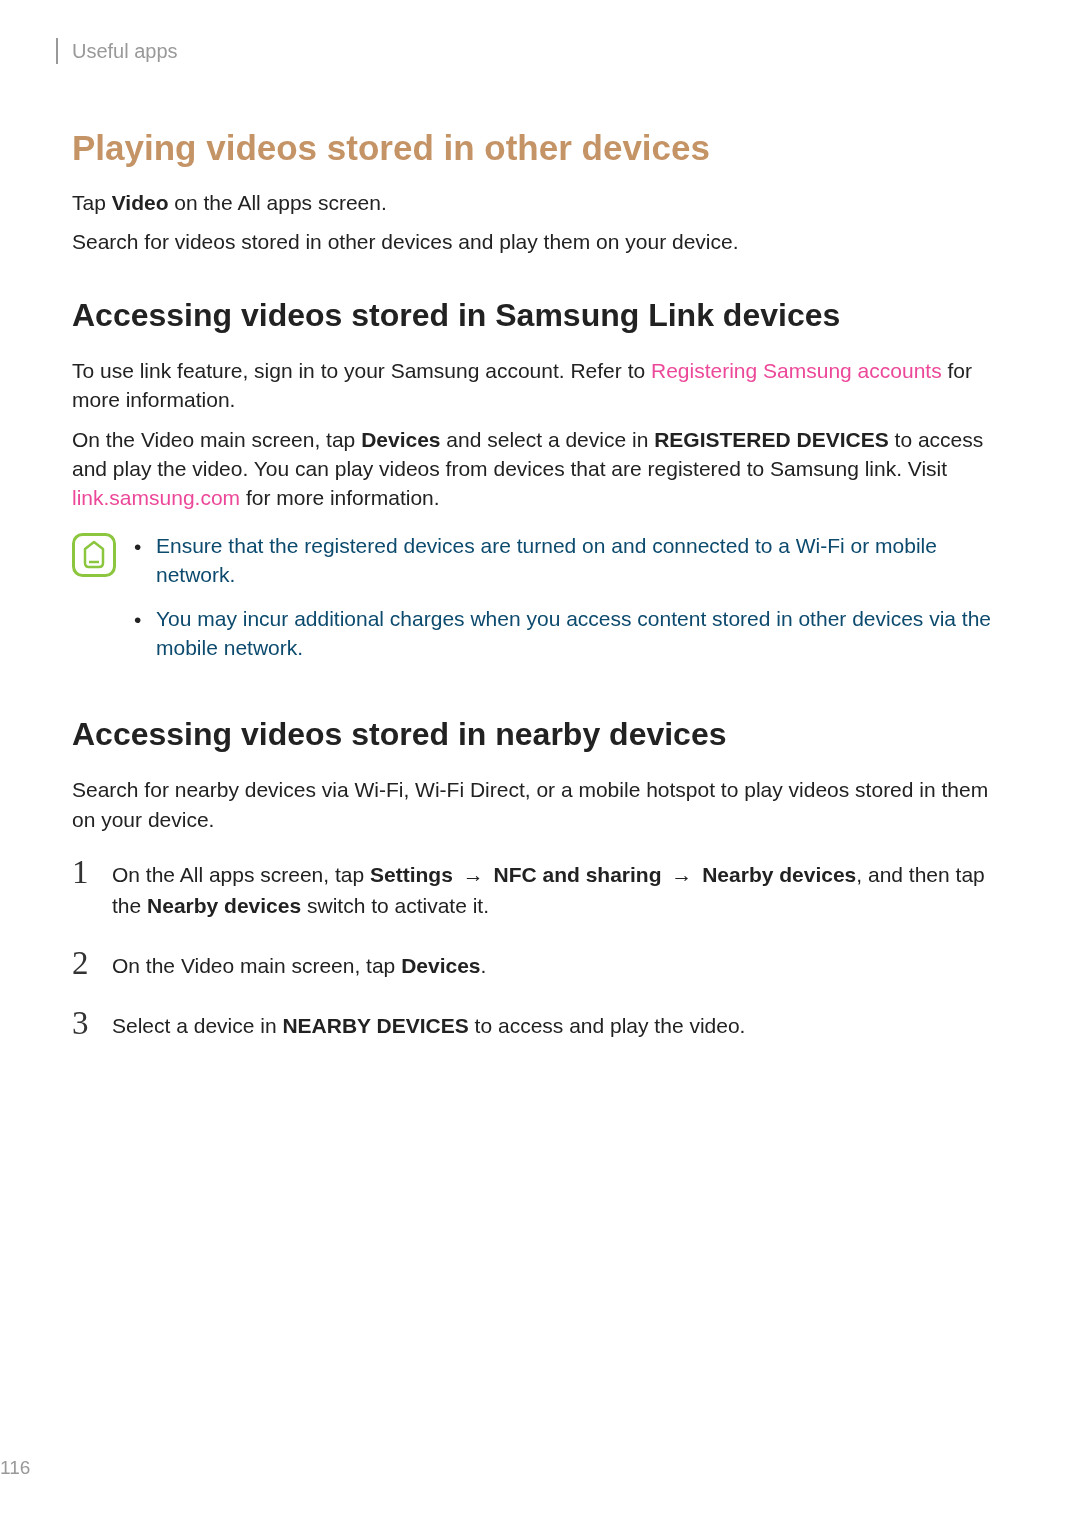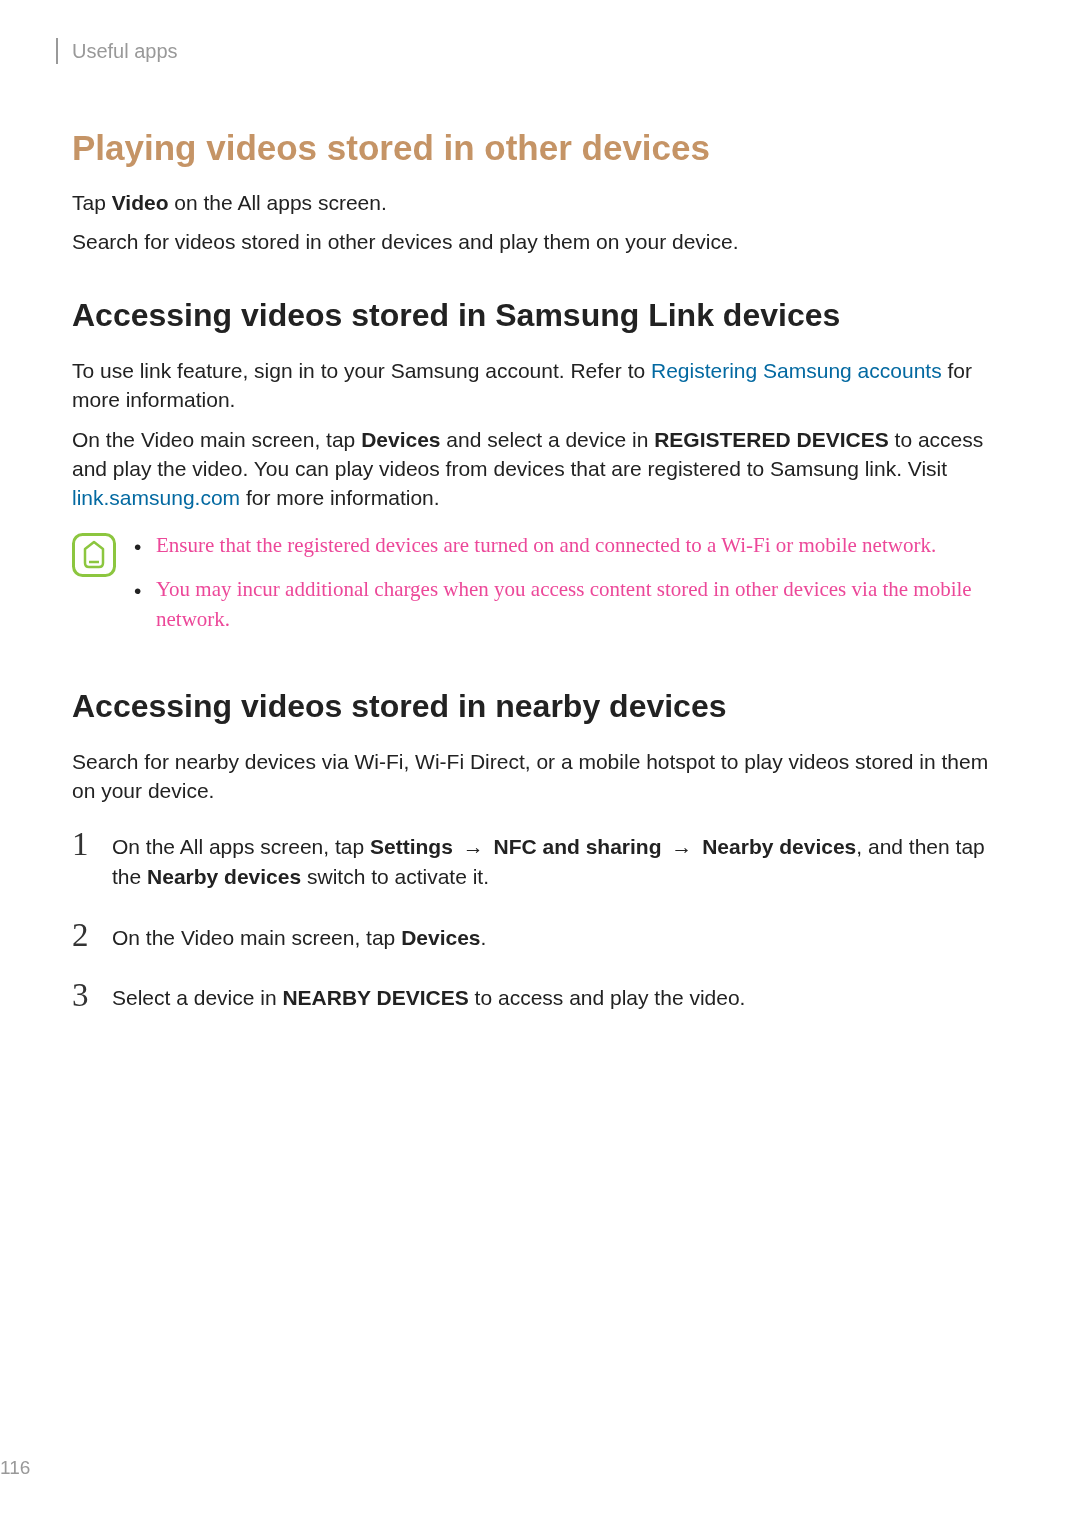--- a/index.html
+++ b/index.html
@@ -41,21 +41,21 @@
       margin-bottom: 10px;
     }
     h2.subheading {
       font-size: 32px;
       font-weight: bold;
       color: #222;
       margin-top: 40px;
       margin-bottom: 22px;
     }
     .bold { font-weight: bold; }
-    a.link { color: #0369a1; text-decoration: none; }
+    a.link { color: #ec4899; text-decoration: none; }
     .note-block {
       display: flex;
       align-items: flex-start;
       margin-top: 18px;
       margin-bottom: 12px;
     }
     .note-icon {
       flex: 0 0 44px;
       height: 44px;
       margin-right: 18px;
@@ -71,22 +71,21 @@
     }
     .bullet-dot {
       flex: 0 0 22px;
       font-size: 21px;
       line-height: 1.4;
       padding-top: 1px;
     }
     .bullet-text {
       font-size: 21px;
       line-height: 1.4;
-      color: #ec4899;
-      font-family: Liberation Serif, serif;
+      color: #0c4a6e;
     }
     .numbered-list { margin-top: 22px; }
     .numbered-item {
       display: flex;
       align-items: flex-start;
       margin-bottom: 26px;
     }
     .step-num {
       flex: 0 0 40px;
       font-size: 33px;

